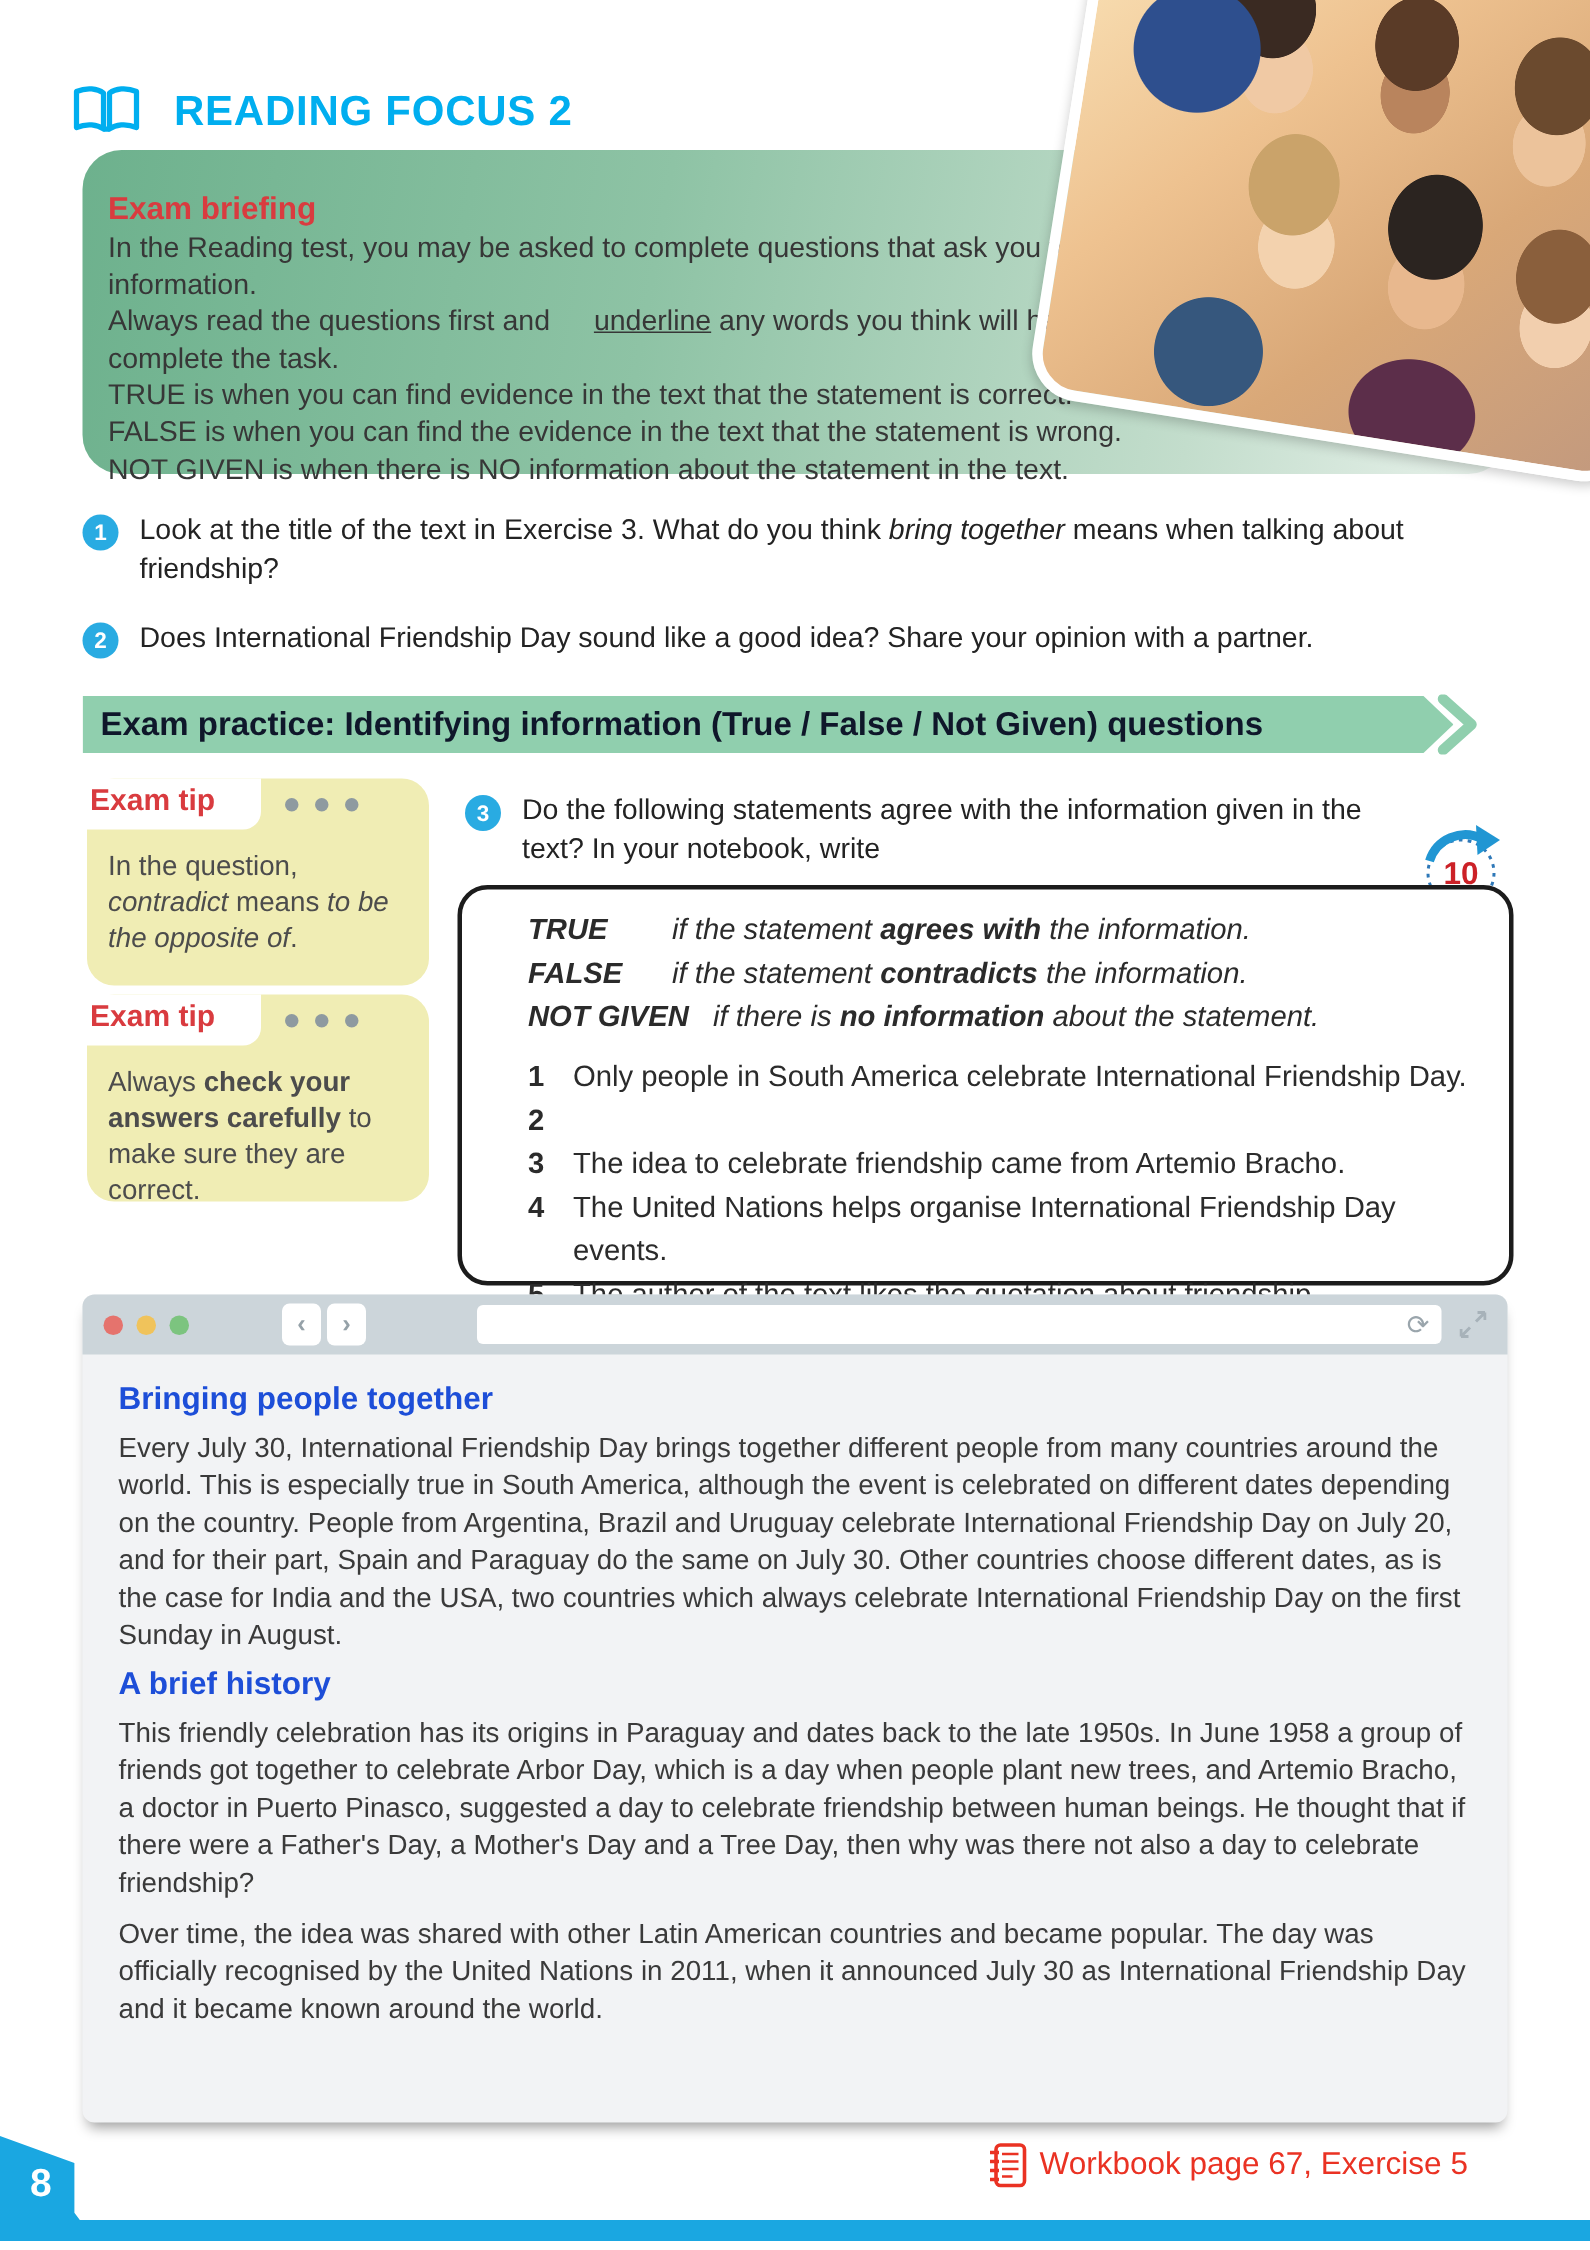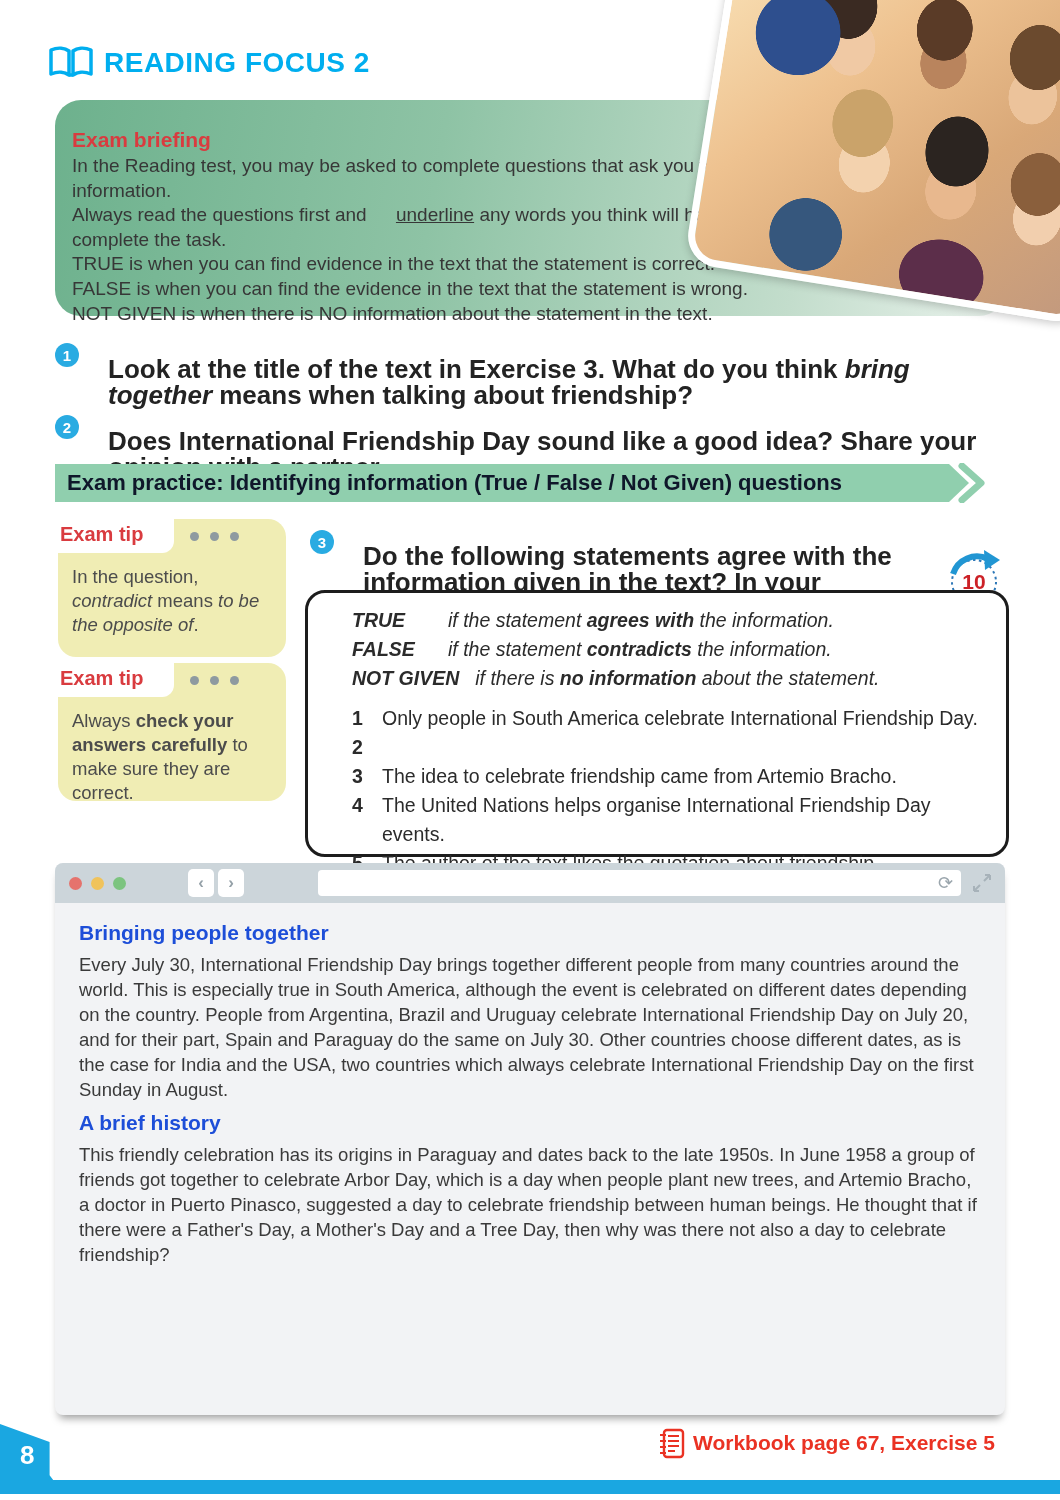--- a/index.html
+++ b/index.html
@@ -1,21 +1,21 @@
 <!DOCTYPE html>
 <html><head>
 <meta charset="utf-8">
 <style>
   html,body{margin:0;padding:0;background:#ffffff;}
   .page{position:relative;width:1060px;height:1500px;background:#fff;overflow:hidden;
         font-family:"Liberation Sans",sans-serif;color:#2b2b2b;}
 
   
   .hdr{position:absolute;left:48px;top:46px;display:flex;align-items:center;gap:10px;}
-  .hdr h1{font-size:28px;font-weight:bold;color:#00aeef;letter-spacing:.5px;margin:0;}
+  .hdr h1{font-size:28px;font-weight:bold;color:#00aeef;letter-spacing:.5px;margin:12px;}
 
   
   .photo{position:absolute;right:-52px;top:-48px;width:390px;height:330px;
          transform:rotate(9deg);border-radius:32px;border:7px solid #fff;
          box-shadow:0 3px 8px rgba(0,0,0,.2);overflow:hidden;
          background:
           radial-gradient(70px 70px at 18% 28%,#2e4f8e 0 60%,transparent 61%),
           radial-gradient(46px 52px at 30% 18%,#3a2a22 0 60%,transparent 61%),
           radial-gradient(40px 46px at 32% 30%,#f0c9a4 0 60%,transparent 61%),
           radial-gradient(46px 52px at 55% 20%,#5a3b27 0 60%,transparent 61%),
@@ -37,21 +37,21 @@
             background:linear-gradient(100deg,#6db18d 0%,#8ec3a5 40%,#c3ddcc 78%,#e9f2ec 100%);
             padding:28px 0 0 17px;box-sizing:border-box;}
   .briefing h2{color:#d93b3f;font-size:21px;margin:0 0 2px;}
   .briefing p{margin:0;font-size:19px;line-height:24.6px;color:#373737;max-width:738px;}
   .u{text-decoration:underline;margin-left:24px;}
 
   
   .q{position:absolute;display:flex;gap:14px;}
   .qnum{flex:0 0 auto;width:24px;height:24px;border-radius:50%;background:#29abe2;color:#fff;
         font-weight:bold;font-size:15px;display:flex;align-items:center;justify-content:center;margin-top:2px;}
-  .qtext{margin:15px;font-size:26px;font-weight:bold;color:#232323;line-height:26px;}
+  .qtext{margin:0;font-size:19px;font-weight:normal;color:#232323;line-height:26px;}
   #q1{left:55px;top:341px;width:950px;}
   #q2{left:55px;top:413px;width:990px;}
   #q3{left:310px;top:528px;width:640px;}
 
   
   .banner{position:absolute;left:55px;top:464px;width:914px;height:38px;background:#90cfae;
           display:flex;align-items:center;padding-left:12px;box-sizing:border-box;
           clip-path:polygon(0 0,calc(100% - 20px) 0,100% 50%,calc(100% - 20px) 100%,0 100%);
           font-size:22px;font-weight:bold;color:#0f172a;}
   .banner-chev{position:absolute;left:954px;top:463px;}
@@ -98,21 +98,21 @@
   .content h3{font-size:21px;margin:5px 0 7px;color:#1d4ed8;}
   .content p{font-size:18.5px;line-height:25px;color:#3a3a3a;margin:0 0 9px;}
   .quoteline em{font-style:italic;}
 
   
   .page-tab{position:absolute;left:0;top:1424px;width:80px;height:64px;background:#1aa7e1;
             clip-path:polygon(0 0,62% 28%,62% 80%,74% 100%,0 100%);}
   .page-num{position:absolute;left:20px;top:1440px;color:#fff;font-size:26px;font-weight:bold;}
   .bottom-bar{position:absolute;left:0;top:1480px;width:1060px;height:14px;background:#1aa7e1;}
   .workbook{position:absolute;left:658px;top:1427px;display:flex;align-items:center;gap:8px;
-            color:#ea3223;font-weight:bold;font-size:21px;justify-content:space-between;}
+            color:#ea3223;font-weight:normal;font-size:21px;justify-content:space-between;}
 </style>
 </head>
 <body>
 
 <div class="page">
 
   <div class="hdr">
     <svg width="46" height="34" viewBox="0 0 46 34">
       <path d="M3 4 C10 1 17 2 21 5 L21 29 C17 26 10 25 3 28 Z" fill="none" stroke="#00aeef" stroke-width="3.5" stroke-linejoin="round"></path>
       <path d="M43 4 C36 1 29 2 25 5 L25 29 C29 26 36 25 43 28 Z" fill="none" stroke="#00aeef" stroke-width="3.5" stroke-linejoin="round"></path>
@@ -241,20 +241,21 @@
       <svg class="expand" width="18" height="18" viewBox="0 0 18 18">
         <path d="M11 7 L17 1 M17 1 L12 1 M17 1 L17 6" stroke="#a7b2b9" stroke-width="2" fill="none"></path>
         <path d="M7 11 L1 17 M1 17 L6 17 M1 17 L1 12" stroke="#a7b2b9" stroke-width="2" fill="none"></path>
       </svg>
     </div>
     <div class="content">
       <h3>Bringing people together</h3>
       <p>Every July 30, International Friendship Day brings together different people from many countries around the world. This is especially true in South America, although the event is celebrated on different dates depending on the country. People from Argentina, Brazil and Uruguay celebrate International Friendship Day on July 20, and for their part, Spain and Paraguay do the same on July 30. Other countries choose different dates, as is the case for India and the USA, two countries which always celebrate International Friendship Day on the first Sunday in August.</p>
       <h3>A brief history</h3>
       <p>This friendly celebration has its origins in Paraguay and dates back to the late 1950s. In June 1958 a group of friends got together to celebrate Arbor Day, which is a day when people plant new trees, and Artemio Bracho, a doctor in Puerto Pinasco, suggested a day to celebrate friendship between human beings. He thought that if there were a Father's Day, a Mother's Day and a Tree Day, then why was there not also a day to celebrate friendship?</p>
+      <p>Over time, the idea was shared with other Latin American countries and became popular. The day was officially recognised by the United Nations in 2011, when it announced July 30 as International Friendship Day and it became known around the world.</p>
     </div>
   </div>
 
   <div class="page-tab"></div>
   <div class="page-num">8</div>
   <div class="bottom-bar"></div>
   <div class="workbook">
     <svg width="27" height="32" viewBox="0 0 27 32">
       <rect x="6" y="3" width="19" height="27" rx="3" fill="none" stroke="#ea3223" stroke-width="2.4"></rect>
       <path d="M10 9 H21 M10 14 H21 M10 19 H21 M10 24 H17" stroke="#ea3223" stroke-width="1.8"></path>

